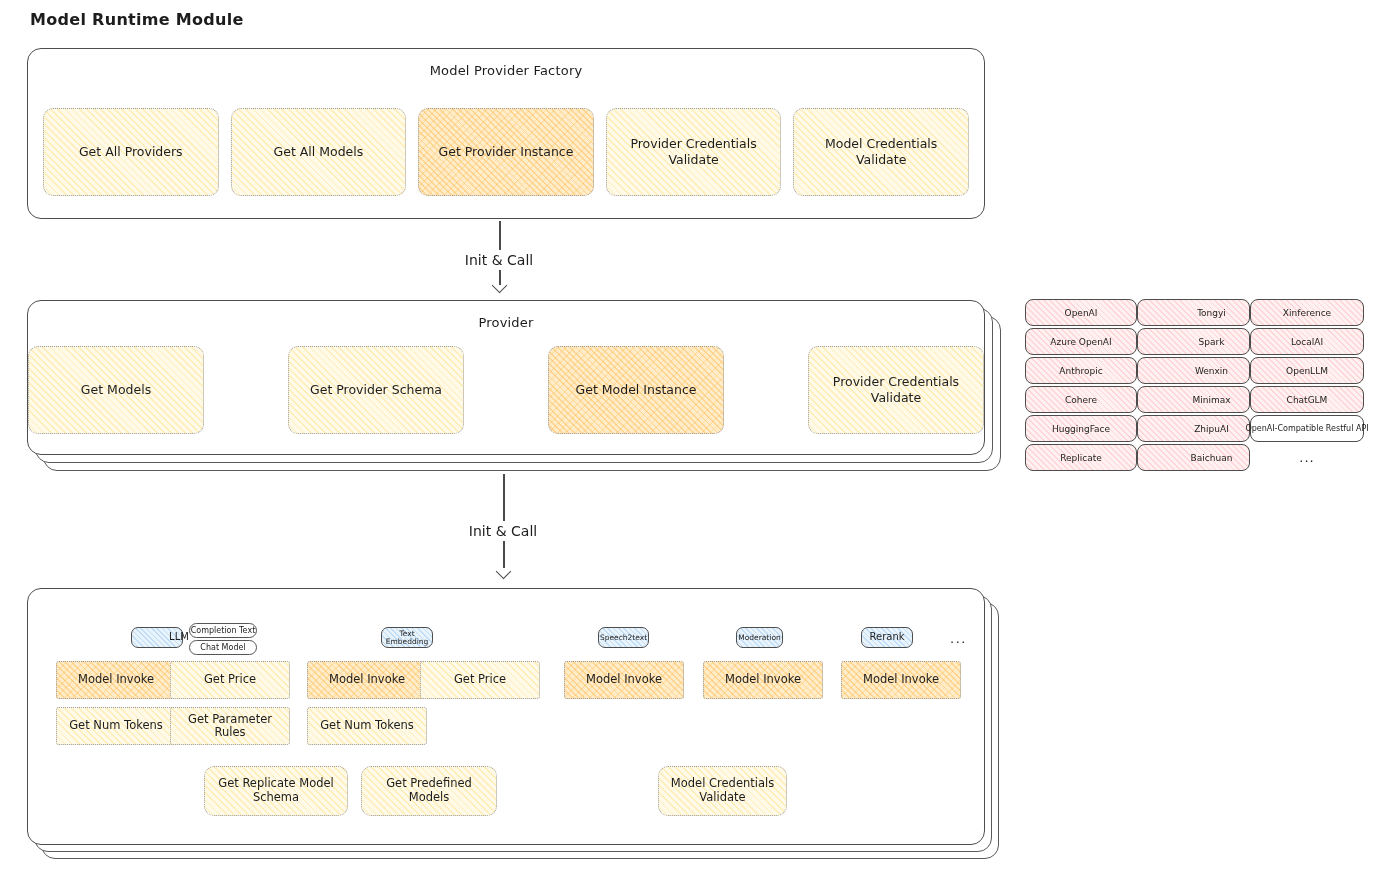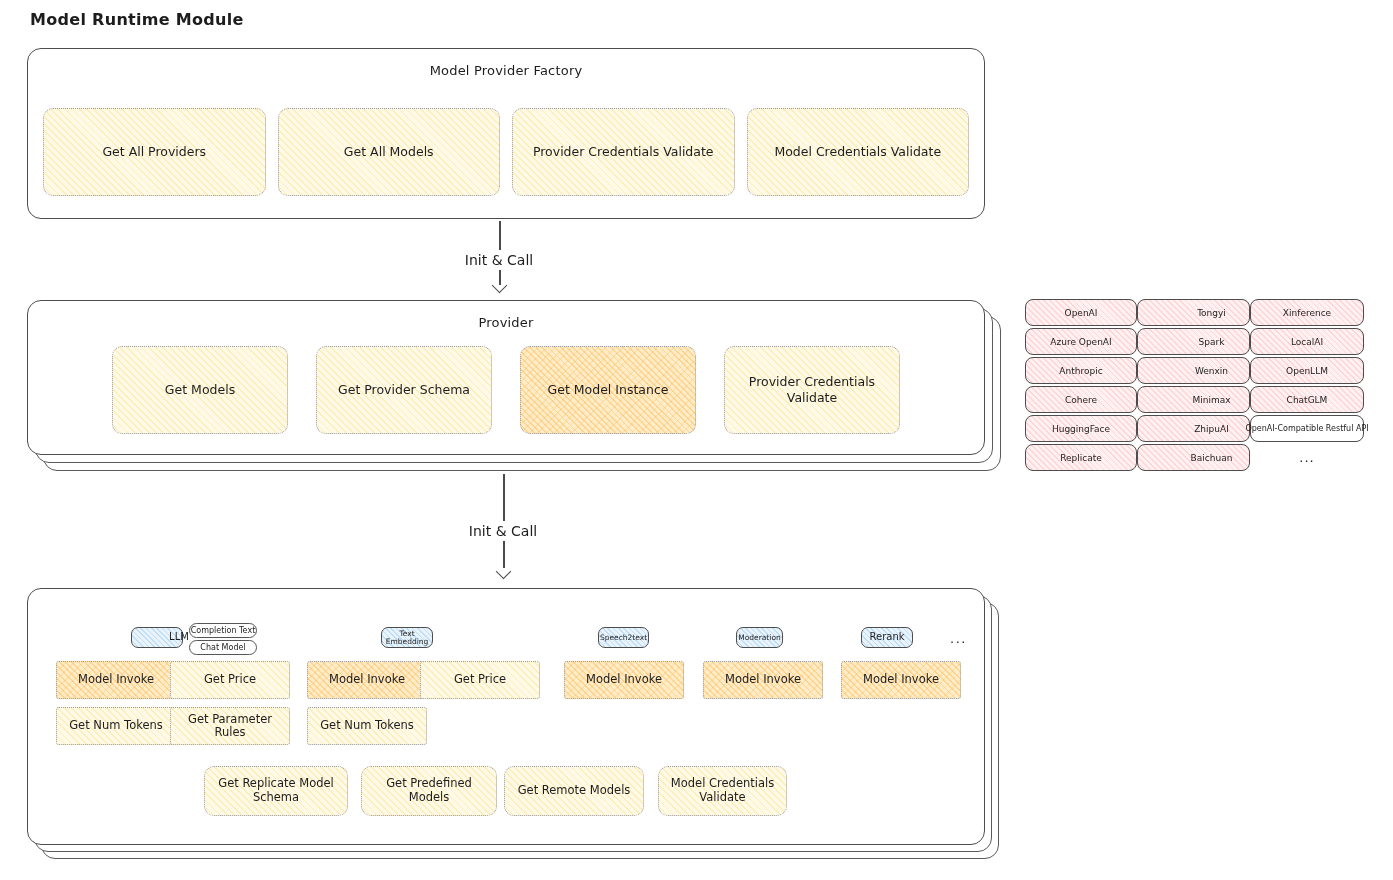--- a/index.html
+++ b/index.html
@@ -29,21 +29,21 @@
     background-image:repeating-linear-gradient(45deg,rgba(255,216,107,.38) 0px,rgba(255,216,107,.38) 1.3px,transparent 1.3px,transparent 5px);
   }
   .node.hl{
     background-color:#ffedc9;
     background-image:
       repeating-linear-gradient(45deg,rgba(255,178,66,.42) 0px,rgba(255,178,66,.42) 1.4px,transparent 1.4px,transparent 4.4px),
       repeating-linear-gradient(135deg,rgba(255,178,66,.22) 0px,rgba(255,178,66,.22) 1.2px,transparent 1.2px,transparent 6px);
   }
   .factory-row{position:absolute;top:59px;left:15px;right:15px;display:flex;gap:12px;}
   .factory-row .node{flex:1;height:88px;}
-  .provider-row{position:absolute;top:45px;left:0;right:0;display:flex;gap:28px;justify-content:center;}
+  .provider-row{position:absolute;top:45px;left:0;right:0;display:flex;gap:28px;justify-content:space-between;}
   .provider-row .node{width:176px;height:88px;}
   
   .arrow{position:absolute;}
   .arrow-line{position:absolute;width:1.5px;background:#4a4a4a;left:0;top:0;}
   .arrow-head{
     position:absolute;width:11px;height:11px;
     border-left:1.6px solid #4a4a4a;border-bottom:1.6px solid #4a4a4a;
     transform:rotate(-45deg);box-sizing:border-box;
   }
   .arrow-label{
@@ -110,20 +110,21 @@
 
 <div class="canvas">
 
   <div class="page-title">Model Runtime Module</div>
 
   <div class="bigbox" style="left:27px;top:48px;width:958px;height:171px;">
     <div class="box-title">Model Provider Factory</div>
     <div class="factory-row" id="factory-row">
         <div class="node">Get All Providers</div>
         <div class="node">Get All Models</div>
+        <div class="node hl">Get Provider Instance</div>
         <div class="node">Provider Credentials Validate</div>
         <div class="node">Model Credentials Validate</div>
       </div>
   </div>
 
   <div class="arrow">
     <div class="arrow-line" style="left:499px;top:221px;height:64px;"></div>
     <div class="arrow-head" style="left:494px;top:280px;"></div>
     <div class="arrow-label" style="left:499px;top:250px;">Init &amp; Call</div>
   </div>
@@ -190,18 +191,17 @@
         <div class="mnode" style="left: 392px; top: 72px;">Get Price</div>
         <div class="mnode" style="left: 279px; top: 118px;">Get Num Tokens</div>
         <div class="pill tiny" style="left: 570px; width: 51px;">Speech2text</div>
         <div class="mnode hl" style="left: 536px; top: 72px;">Model Invoke</div>
         <div class="pill tiny" style="left: 708px; width: 47px;">Moderation</div>
         <div class="mnode hl" style="left: 675px; top: 72px;">Model Invoke</div>
         <div class="pill" style="left: 833px; width: 52px;">Rerank</div>
         <div class="mnode hl" style="left: 813px; top: 72px;">Model Invoke</div>
         <div class="bnode" style="left: 176px; width: 144px;">Get Replicate Model Schema</div>
         <div class="bnode" style="left: 333px; width: 136px;">Get Predefined Models</div>
-        <div class="bnode" style="left: 476px; width: 140px;">Get Remote Models</div>
         <div class="bnode" style="left: 630px; width: 129px;">Model Credentials Validate</div>
       </div>
   </div>
 
 </div>
 
 </body></html>

